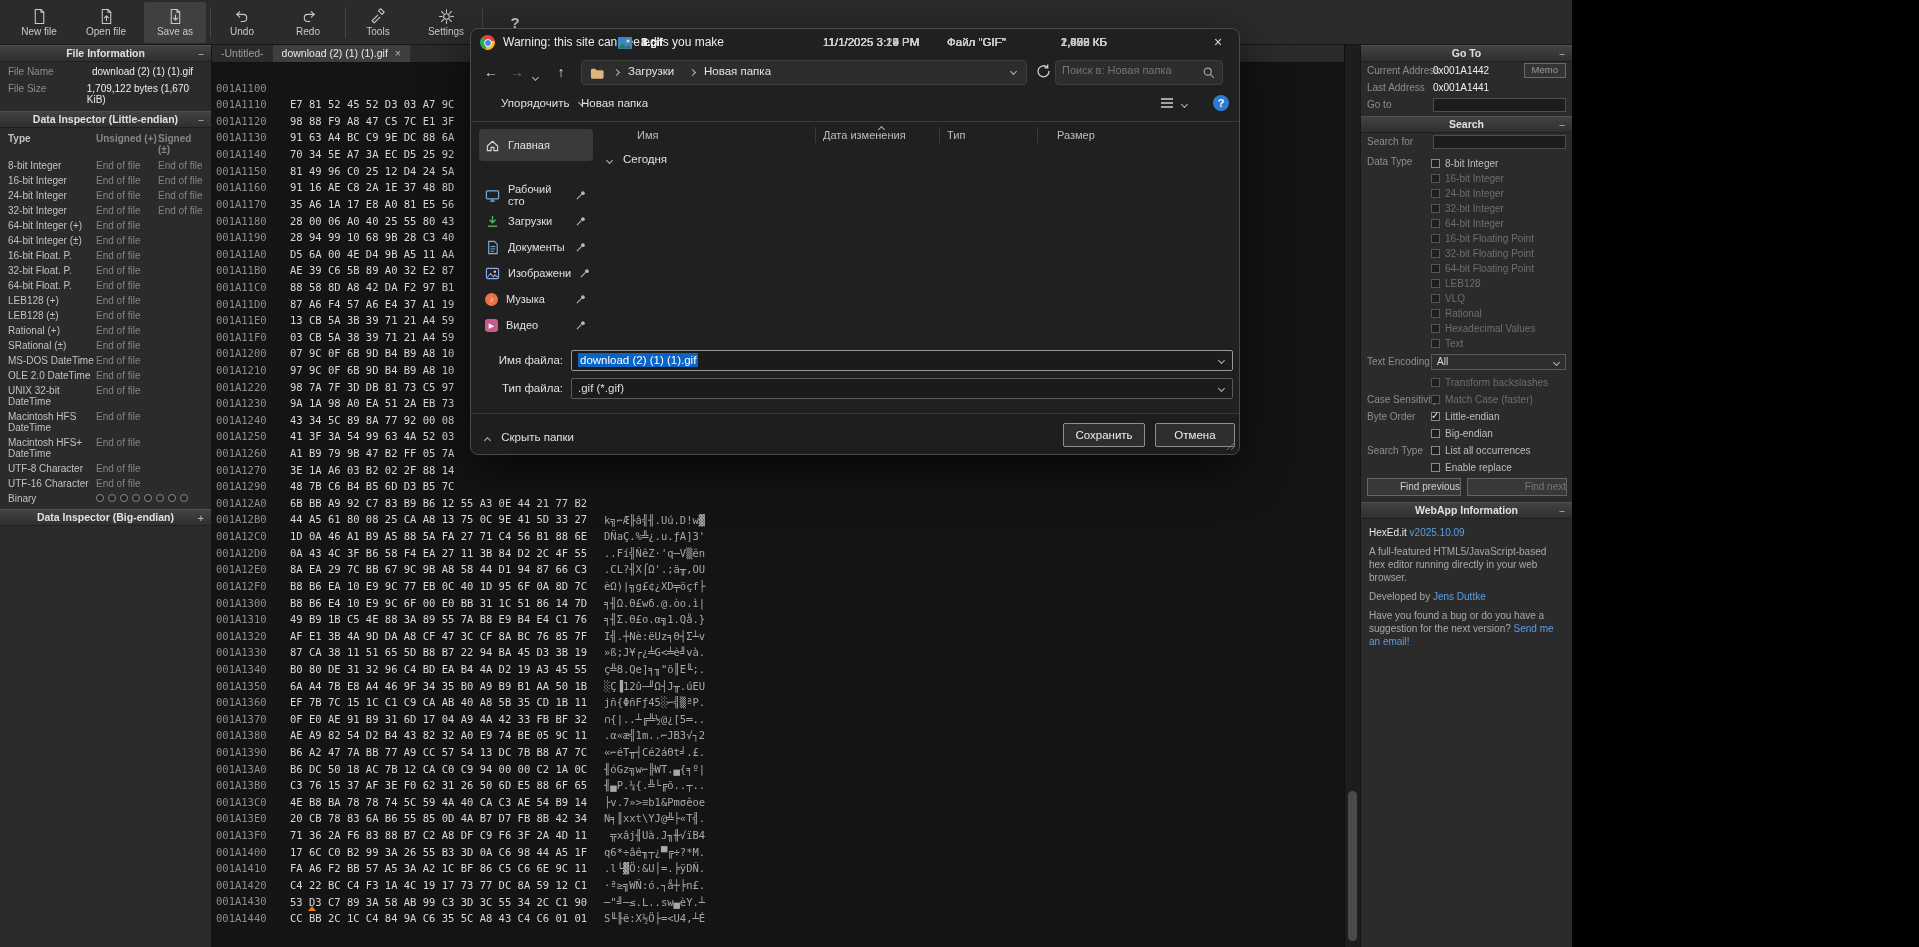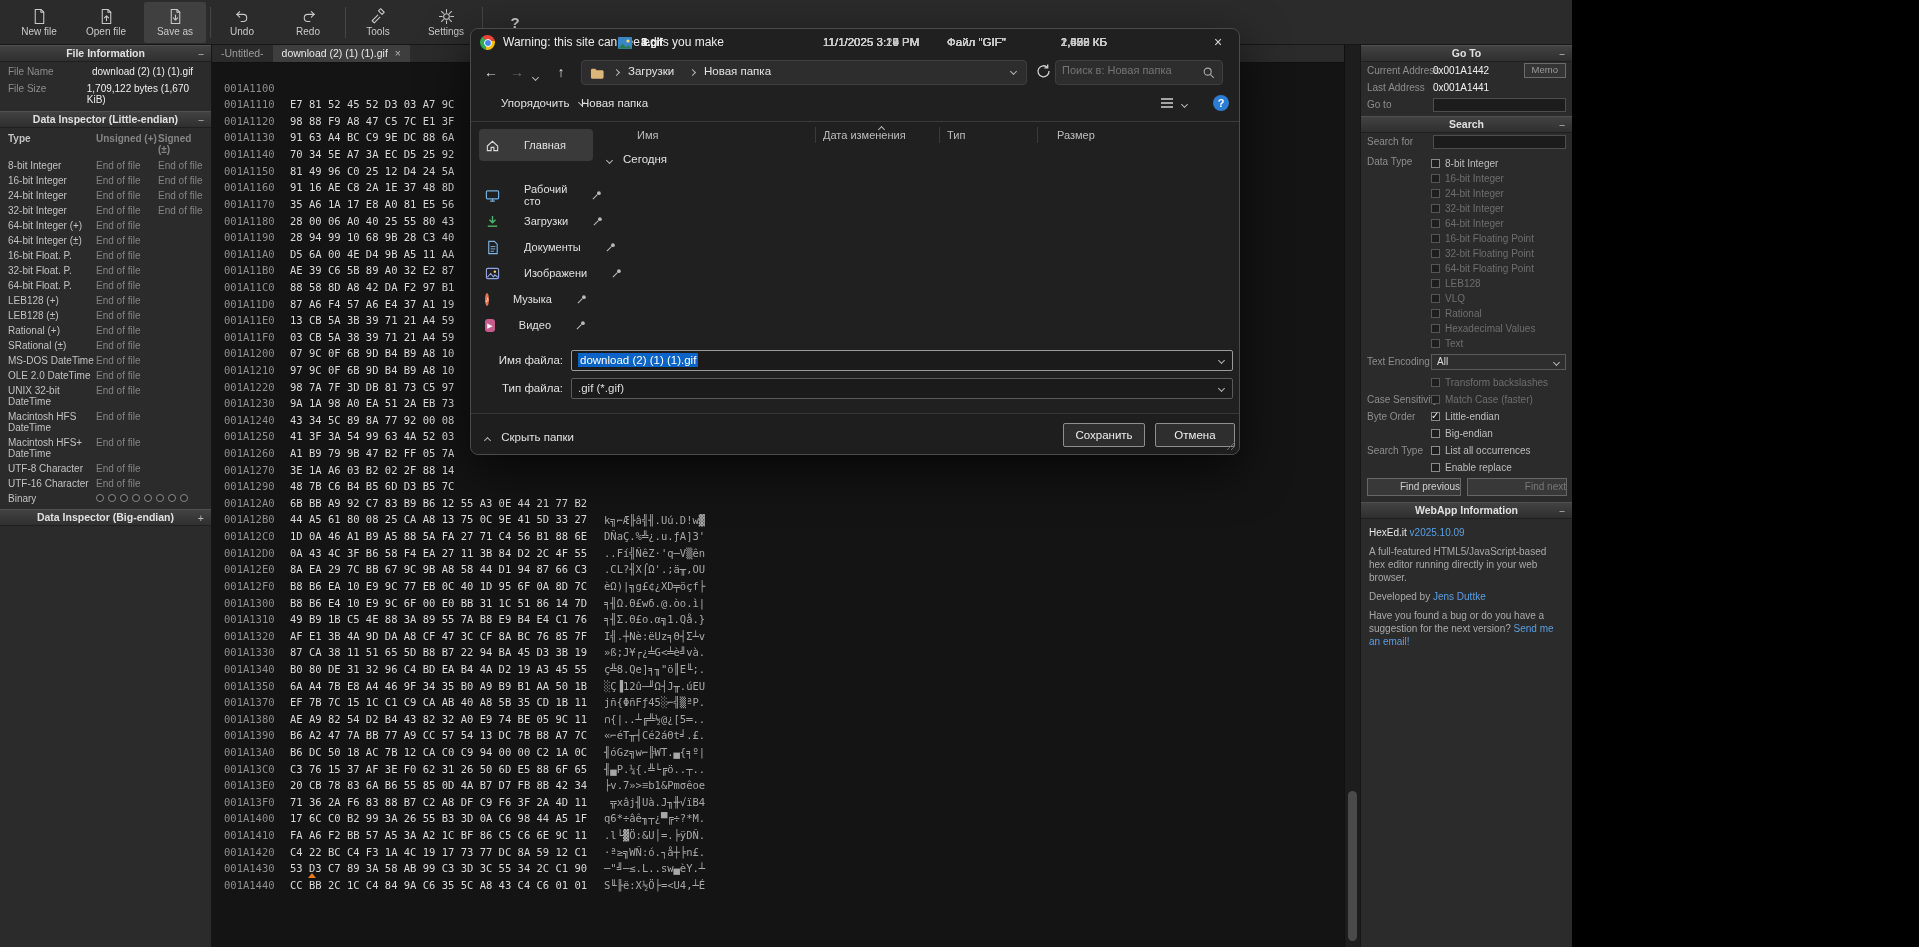--- a/index.html
+++ b/index.html
@@ -29,21 +29,21 @@
 .c3{flex:1;color:#858585}
 .bcirc{display:inline-block;width:8px;height:8px;border:1px solid #8a8a8a;border-radius:50%;margin-right:4px;background:#222}
 
 #hexarea{position:absolute;left:212px;top:45px;width:1132px;bottom:0;background:#141414}
 #tabbar{height:18px;background:#2b2b2b;border-bottom:1px solid #111;display:flex}
 .tab{padding:0 9px;line-height:17px;font-size:10.5px;color:#9d9d9d;cursor:default}
 .tab.active{background:#3e3e3e;color:#e8e8e8}
 .tabx{margin-left:7px;color:#b5b5b5}
 #hexbody{position:absolute;left:0;top:18px;right:0;bottom:0;font-family:"DejaVu Sans Mono",monospace;font-size:10.5px;overflow:hidden}
 .hrow{position:relative;height:16.62px;line-height:16.62px;white-space:pre}
-.ha{position:absolute;left:12px;color:#8e8e8e}
+.ha{position:absolute;left:4px;color:#8e8e8e}
 .hb{position:absolute;left:78px;color:#d8d8d8}
 .hc{position:absolute;left:392px;color:#a8a8a8}
 .selmark{position:absolute;left:96px;top:12.5px;width:0;height:0;border-left:4px solid transparent;border-right:4px solid transparent;border-bottom:5px solid #e87a1c}
 #vscroll{position:absolute;left:1344px;top:45px;width:16px;bottom:0;background:#1d1d1d;border-left:1px solid #101010}
 #vthumb{position:absolute;left:3px;right:3px;bottom:6px;height:150px;background:#4a4a4a;border-radius:5px}
 
 .rrow{position:relative;padding:3px 6px;min-height:17px}
 .rlbl{color:#8d8d8d}
 .rval{position:absolute;left:72px;top:3px;color:#f0f0f0}
 .rinput{position:absolute;left:72px;right:6px;top:2px;height:14px;background:#1c1c1c;border:1px solid #4e4e4e;color:#ddd;font-size:10px;padding:0 3px;font-family:"Liberation Sans",sans-serif}
@@ -62,21 +62,21 @@
 .link{color:#5b9fe3}
 .wpara{padding:4px 8px 2px;color:#a9a9a9;line-height:1.3;font-size:10px}
 
 #dialog{position:absolute;left:470px;top:28px;width:770px;height:427px;background:#202020;border:1px solid #4a4a4a;border-radius:8px;box-shadow:0 16px 48px rgba(0,0,0,.65);z-index:30;font-size:11.5px;color:#e4e4e4}
 #dialog .abs{position:absolute}
 .chrome{width:15px;height:15px;border-radius:50%;background:conic-gradient(from -45deg,#ea4335 0 120deg,#fbbc05 120deg 240deg,#34a853 240deg 360deg);position:relative}
 .chrome::after{content:"";position:absolute;inset:3.5px;border-radius:50%;background:#4285f4;border:1.5px solid #fff}
 .navbtn{width:24px;height:24px;text-align:center;line-height:24px;font-size:14px;color:#dcdcdc;border-radius:4px}
 .navbtn.dim{color:#6a6a6a}
 .barbox{background:#2d2d2d;border:1px solid #3f3f3f;border-radius:4px}
-.sbitem{position:absolute;left:8px;width:114px;height:24px;border-radius:4px;display:flex;align-items:center;gap:24px;padding:16px 6px;color:#e0e0e0;font-size:11px}
+.sbitem{position:absolute;left:8px;width:114px;height:24px;border-radius:4px;display:flex;align-items:center;gap:8px;padding:16px 6px;color:#e0e0e0;font-size:11px}
 .sbitem.sel{background:#3a3a3a}
 .sbitem svg{flex:none}
 .pin{margin-left:auto}
 .colhdr{color:#bdbdbd;font-size:11px}
 .frow{position:absolute;left:132px;right:8px;height:26px;line-height:26px}
 .frow span{position:absolute;top:0;white-space:nowrap}
 .fname{left:38px;color:#eaeaea}
 .fdate{left:220px;color:#c9c9c9}
 .ftype{left:344px;color:#c9c9c9}
 .fsize{left:408px;width:96px;text-align:right;color:#c9c9c9}
@@ -536,20 +536,25 @@
             <span class="hb">6A A4 7B E8 A4 46 9F 34 35 B0 A9 B9 B1 AA 50 1B</span>
             <span class="hc">jñ{ΦñFƒ45░⌐╣▒ªP.</span>
           </div>
 
           <div class="hrow">
             <span class="ha">001A1350</span>
             <span class="hb">EF 7B 7C 15 1C C1 C9 CA AB 40 A8 5B 35 CD 1B 11</span>
             <span class="hc">∩{|..┴╔╩½@¿[5═..</span>
           </div>
 
+          <div class="hrow">
+            <span class="ha">001A1360</span>
+            <span class="hb">0F E0 AE 91 B9 31 6D 17 04 A9 4A 42 33 FB BF 32</span>
+            <span class="hc">.α«æ╣1m..⌐JB3√┐2</span>
+          </div>
 
           <div class="hrow">
             <span class="ha">001A1370</span>
             <span class="hb">AE A9 82 54 D2 B4 43 82 32 A0 E9 74 BE 05 9C 11</span>
             <span class="hc">«⌐éT╥┤Cé2áΘt╛.£.</span>
           </div>
 
           <div class="hrow">
             <span class="ha">001A1380</span>
             <span class="hb">B6 A2 47 7A BB 77 A9 CC 57 54 13 DC 7B B8 A7 7C</span>
@@ -561,20 +566,25 @@
             <span class="hb">B6 DC 50 18 AC 7B 12 CA C0 C9 94 00 00 C2 1A 0C</span>
             <span class="hc">╢▄P.¼{.╩└╔ö..┬..</span>
           </div>
 
           <div class="hrow">
             <span class="ha">001A13A0</span>
             <span class="hb">C3 76 15 37 AF 3E F0 62 31 26 50 6D E5 88 6F 65</span>
             <span class="hc">├v.7»&gt;≡b1&amp;Pmσêoe</span>
           </div>
 
+          <div class="hrow">
+            <span class="ha">001A13B0</span>
+            <span class="hb">4E B8 BA 78 78 74 5C 59 4A 40 CA C3 AE 54 B9 14</span>
+            <span class="hc">N╕║xxt\YJ@╩├«T╣.</span>
+          </div>
 
           <div class="hrow">
             <span class="ha">001A13C0</span>
             <span class="hb">20 CB 78 83 6A B6 55 85 0D 4A B7 D7 FB 8B 42 34</span>
             <span class="hc"> ╦xâj╢Uà.J╖╫√ïB4</span>
           </div>
 
 
           <div class="hrow">
             <span class="ha">001A13E0</span>

